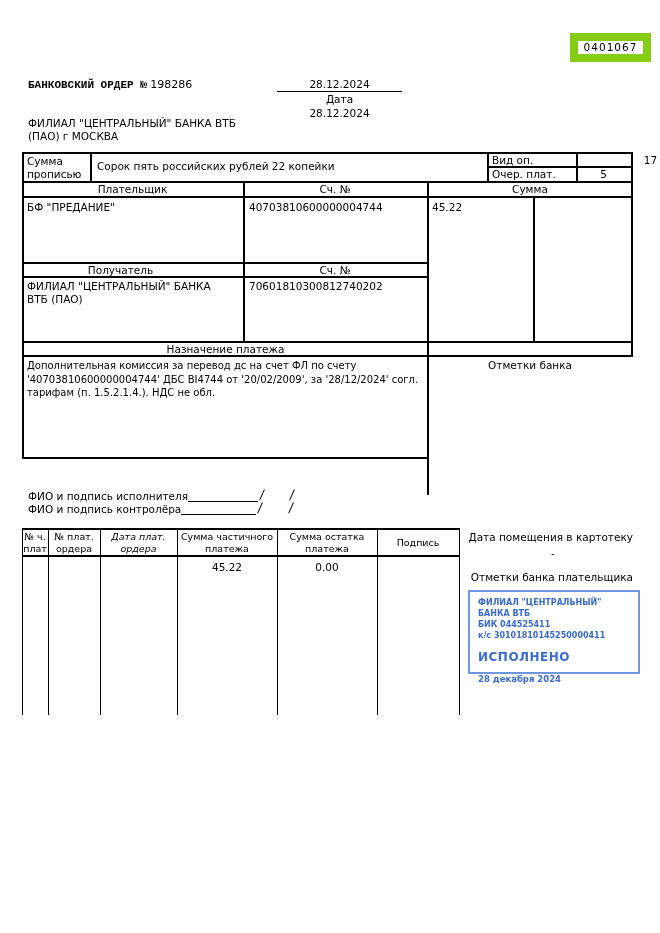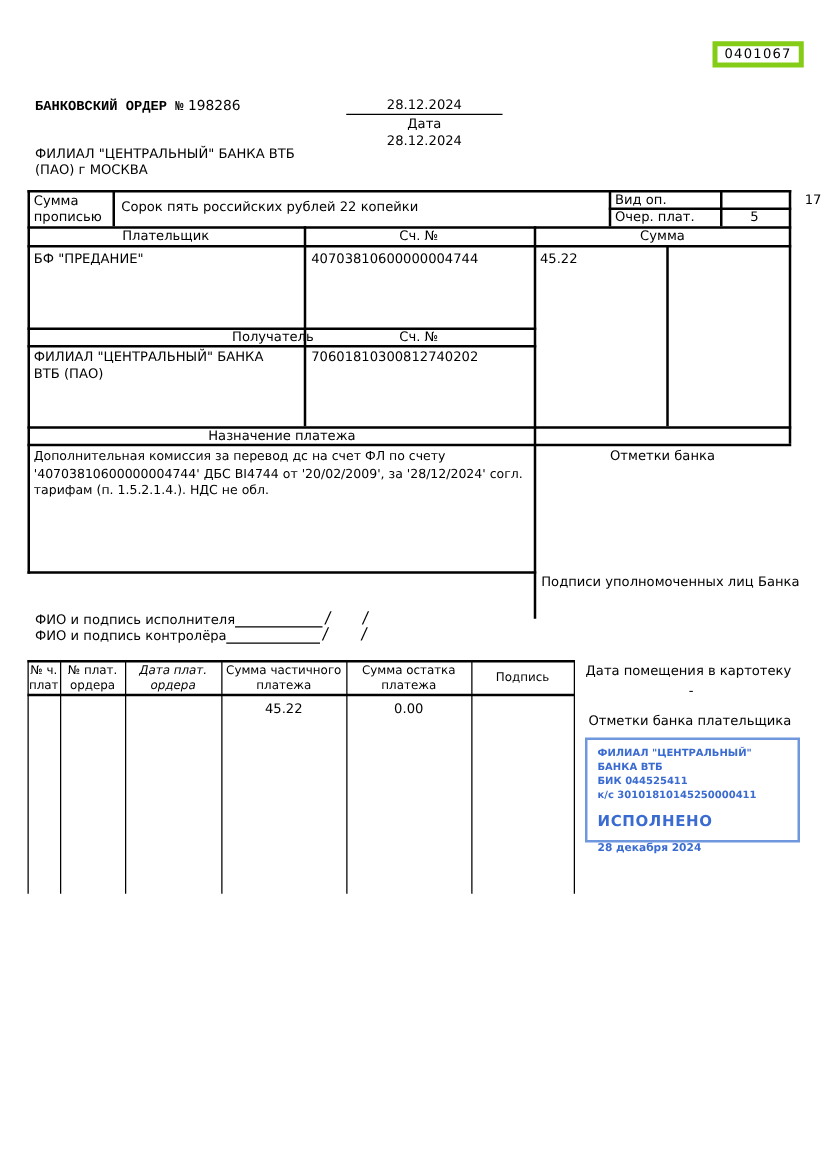--- a/index.html
+++ b/index.html
@@ -6,21 +6,21 @@
   #page{position:relative;width:660px;height:933px;background:#ffffff;
         font-family:"DejaVu Sans","Liberation Sans",sans-serif;color:#000;
         font-size:10.5px;overflow:hidden;}
   .abs{position:absolute;}
   .hline{position:absolute;background:#000;height:2px;}
   .vline{position:absolute;background:#000;width:2px;}
   .vthin{position:absolute;background:#000;width:1px;}
   .ctr{text-align:center;}
   .b{font-weight:bold;font-family:Liberation Mono, monospace;}
   .code-box{position:absolute;left:570px;top:33px;width:65px;height:13px;
-            border:4px solid #84cc16;text-align:center;font-size:10.5px;line-height:13px;letter-spacing:1px;}
+            border:8px solid #84cc16;text-align:center;font-size:10.5px;line-height:13px;letter-spacing:1px;}
   .sig-row{position:absolute;left:28px;display:flex;align-items:flex-end;font-size:10.5px;}
   .sig-line{display:inline-block;border-bottom:1.5px solid #000;height:11px;}
   .slash{font-size:13px;transform:skewX(-8deg);padding:0 2px;}
   .stamp{position:absolute;left:468px;top:590px;width:152px;height:70px;
          border:2px solid #6f97dd;color:#3a6bd0;padding:5px 8px;font-weight:600;}
   .stamp .s-small{font-size:8px;line-height:11px;}
   .stamp .s-status{font-size:12px;font-weight:bold;letter-spacing:0.5px;margin-top:9px;}
   .stamp .s-date{font-size:8.5px;margin-top:10px;}
   .purpose{line-height:13.5px;font-size:10px;}
   .bt-head{font-size:9.5px;line-height:12px;}
@@ -71,29 +71,28 @@
   <div class="abs ctr" style="left:576px;top:168px;width:55px;">5</div>
 
   <div class="abs ctr" style="left:22px;top:183px;width:221px;">Плательщик</div>
   <div class="abs ctr" style="left:243px;top:183px;width:184px;">Сч. №</div>
   <div class="abs ctr" style="left:427px;top:183px;width:206px;">Сумма</div>
 
   <div class="abs" style="left:27px;top:201px;">БФ "ПРЕДАНИЕ"</div>
   <div class="abs" style="left:249px;top:201px;">40703810600000004744</div>
   <div class="abs" style="left:432px;top:201px;">45.22</div>
 
-  <div class="abs ctr" style="left:30px;top:264px;width:221px;text-align:right;">Получатель</div>
+  <div class="abs ctr" style="left:10px;top:264px;width:221px;">Получатель</div>
   <div class="abs ctr" style="left:243px;top:264px;width:184px;">Сч. №</div>
   <div class="abs" style="left:27px;top:280px;width:205px;line-height:13px;">ФИЛИАЛ "ЦЕНТРАЛЬНЫЙ" БАНКА ВТБ (ПАО)</div>
   <div class="abs" style="left:249px;top:280px;">70601810300812740202</div>
 
   <div class="abs ctr" style="left:22px;top:343px;width:407px;">Назначение платежа</div>
   <div class="abs purpose" style="left:27px;top:359px;width:398px;">Дополнительная комиссия за перевод дс на счет ФЛ по счету '40703810600000004744' ДБС BI4744 от '20/02/2009', за '28/12/2024' согл. тарифам (п. 1.5.2.1.4.). НДС не обл.</div>
   <div class="abs ctr" style="left:427px;top:359px;width:206px;">Отметки банка</div>
-  <div class="abs" style="left:433px;top:460px;">Подписи уполномоченных лиц Банка</div>
 
   <div class="sig-row" style="top:487px;">
     <span>ФИО и подпись исполнителя</span>
     <span class="sig-line" style="width:70px;"></span>
     <span class="slash">/</span>
     <span style="width:22px;"></span>
     <span class="slash">/</span>
   </div>
   <div class="sig-row" style="top:500px;">
     <span>ФИО и подпись контролёра</span>

